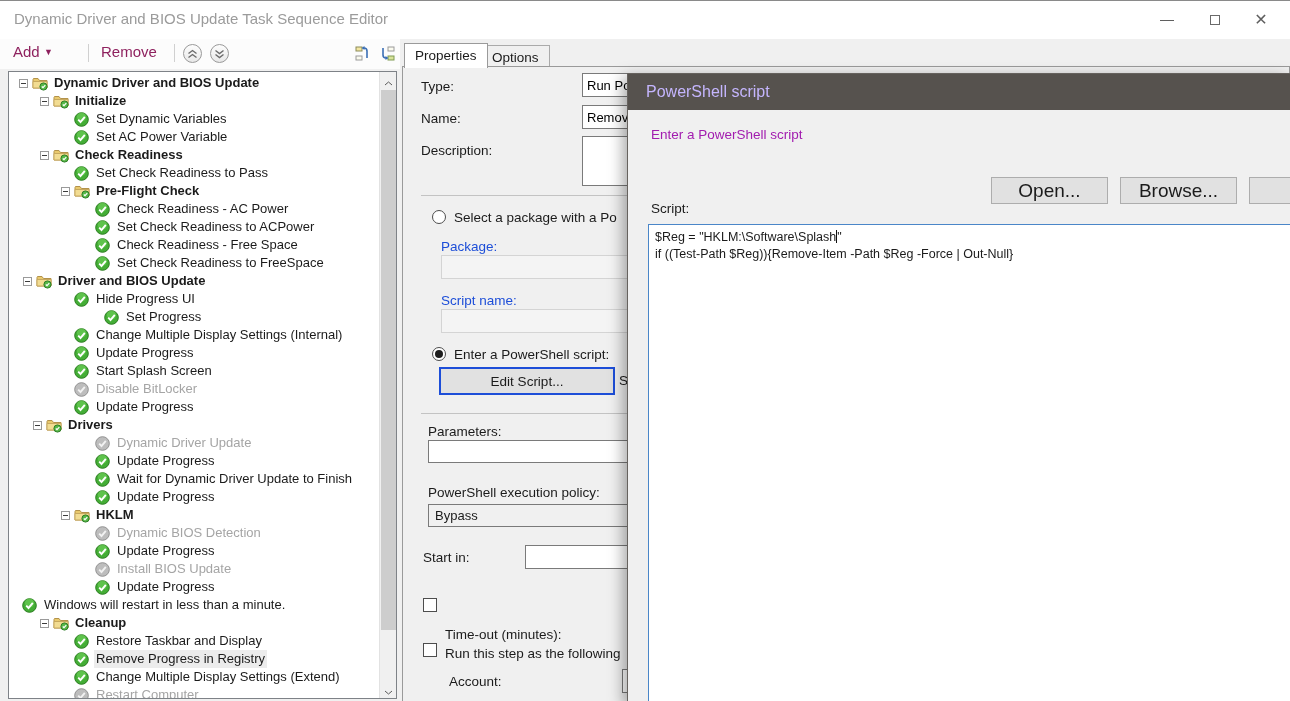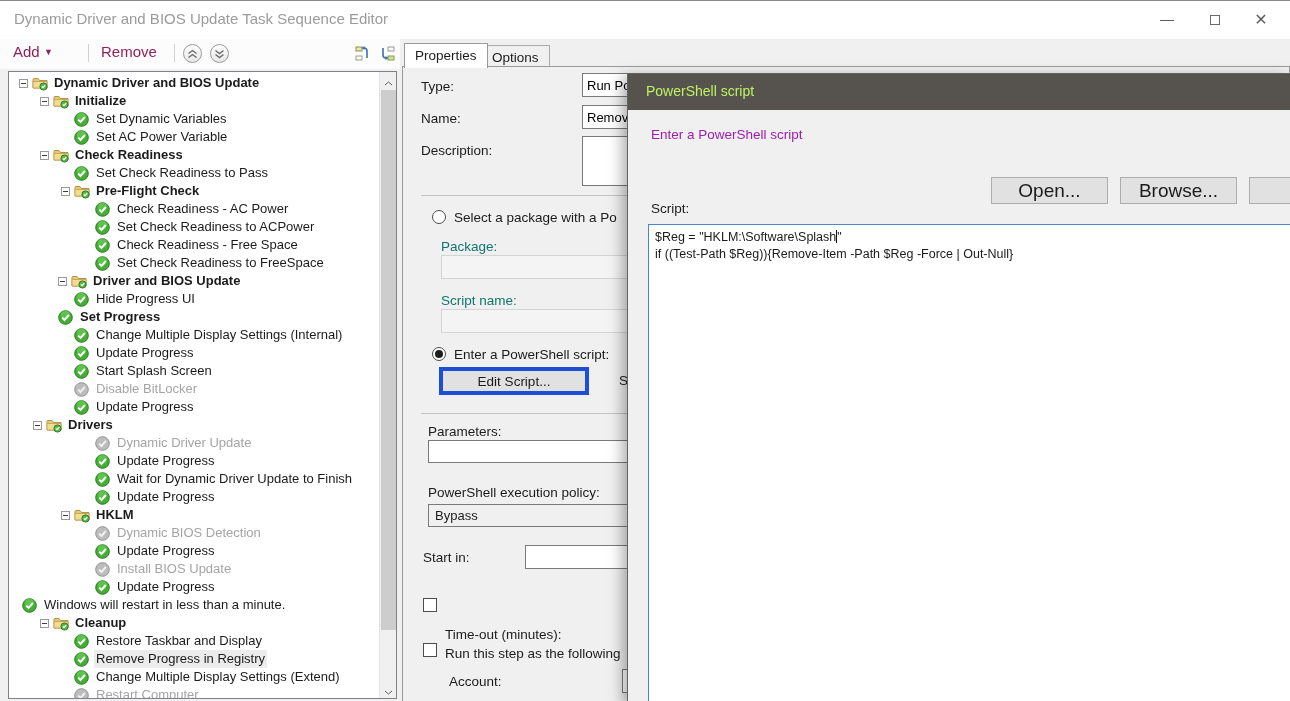--- a/index.html
+++ b/index.html
@@ -46,36 +46,36 @@
   .sb-up { top:0; } .sb-down { bottom:0; }
   .sb-btn svg { margin-top:6px; }
   .sb-thumb { position:absolute; left:1px; top:18px; width:15px; height:540px; background:#cdcdcd; }
 
   
   .tab { position:absolute; top:42px; height:24px; padding:0 10px; font-size:13.5px; line-height:24px; color:#1b1b1b; background:#f0f0f0; border:1px solid #9a9a9a; border-bottom:none; cursor:default; }
   .tab-props { left:404px; background:#ffffff; z-index:3; height:25px; }
   .tab-opts { left:481px; top:44px; height:22px; border-color:#aaaaaa; }
   .propbox { position:absolute; left:402px; top:65px; width:888px; height:636px; background:#f0f0f0; border:1px solid #9a9a9a; z-index:2; }
   .plabel { position:absolute; font-size:13.5px; color:#1b1b1b; white-space:nowrap; }
-  .plabel.gray { color:#0f766e; }
+  .plabel.gray { color:#1d4ed8; }
   .pinput { position:absolute; height:24px; border:1px solid #7a7a7a; background:#ffffff; font-size:13px; padding:0 4px; font-family:"Liberation Sans",sans-serif; }
   .pinput:disabled, .pinput.disabled { background:#f4f4f4; border-color:#d4d4d4; }
   .ptextarea { position:absolute; border:1px solid #7a7a7a; background:#ffffff; resize:none; font-family:"Liberation Sans",sans-serif; }
   .hr { position:absolute; height:1px; background:#c3c3c3; }
   .radio { position:absolute; width:14px; height:14px; border:1px solid #4d4d4d; border-radius:50%; background:#fff; }
   .radio.checked::after { content:""; position:absolute; left:2px; top:2px; width:8px; height:8px; border-radius:50%; background:#1d1d1d; }
   .checkbox { position:absolute; width:14px; height:14px; border:1px solid #4d4d4d; background:#fff; }
-  .edit-script-btn { position:absolute; left:36px; top:300px; width:150px; height:28px; background:#e1e1e1; border:4px solid #1d4ed8; font-size:13.5px; color:#1b1b1b; font-family:"Liberation Sans",sans-serif; cursor:default; }
+  .edit-script-btn { position:absolute; left:36px; top:300px; width:176px; height:28px; background:#e1e1e1; border:2px solid #1d4ed8; font-size:13.5px; color:#1b1b1b; font-family:"Liberation Sans",sans-serif; cursor:default; }
   .combo { position:absolute; height:23px; border:1px solid #7a7a7a; background:#f0f0f0; font-size:13px; line-height:21px; padding:0 6px; color:#1b1b1b; }
   .combo .chev { position:absolute; right:6px; top:4px; color:#3c3c3c; font-size:11px; }
 
   
   .dialog { position:absolute; left:627px; top:72px; width:663px; height:629px; background:#f0f0f0; border:1px solid #66625e; border-right:none; box-shadow:-4px 4px 14px rgba(0,0,0,.35); z-index:10; overflow:hidden; }
   .dlg-title { position:absolute; left:0; top:0; right:0; height:36px; background:#56524e; }
-  .dlg-title-text { position:absolute; left:18px; top:9px; color:#bef264; font-size:14px; }
+  .dlg-title-text { position:absolute; left:18px; top:9px; color:#c4b5fd; font-size:16px; }
   .dlg-heading { position:absolute; left:23px; top:53px; font-size:13.5px; color:#a21caf; }
   .dlg-btn { position:absolute; top:103px; width:117px; height:27px; background:#e1e1e1; border:1px solid #adadad; font-size:19px; color:#1b1b1b; font-family:"Liberation Sans",sans-serif; cursor:default; }
   .dlg-script-label { position:absolute; left:23px; top:127px; font-size:13.5px; color:#1b1b1b; }
   .script-area { position:absolute; left:20px; top:150px; width:700px; height:560px; background:#ffffff; border:1px solid #4a86c8; font-size:12.5px; line-height:17px; padding:4px 6px; color:#1b1b1b; white-space:pre; overflow:hidden; }
   .caret { display:inline-block; width:1px; height:13px; background:#111; vertical-align:-2px; }
 </style>
 </head>
 <body>
 
 <div class="window">
@@ -218,40 +218,40 @@
         </div>
         <div class="tree-row" style="padding-left: 73px;">
           <span class="stepgap"></span>
           <span class="ticon"><svg width="15" height="15" viewBox="0 0 15 15" style="margin-top:1px">
               <circle cx="7.5" cy="7.5" r="6.8" fill="#43ad35" stroke="#2a7d1f"></circle>
               <circle cx="7.5" cy="5" r="4.6" fill="#74d55e" opacity="0.55"></circle>
               <path d="M4.2 7.7 L6.5 10 L10.8 4.8" stroke="#ffffff" stroke-width="1.9" fill="none"></path>
             </svg></span>
           <span class="lbl">Set Check Readiness to FreeSpace</span>
         </div>
-        <div class="tree-row grp" style="padding-left: 49px;">
+        <div class="tree-row grp" style="padding-left: 14px;">
           <span class="expander"></span>
           <span class="ticon"><svg width="16" height="16" viewBox="0 0 16 16">
               <path d="M1 4.5 L1 13 L15 13 L15 5.5 L7.5 5.5 L6 3.5 L1.5 3.5 Z" fill="#e9c96d" stroke="#b3924a"></path>
               <path d="M1 6.5 L15 6.5 L15 13 L1 13 Z" fill="#f2dc92" stroke="#c7a85e"></path>
               <circle cx="11.5" cy="11.5" r="3.6" fill="#57b847" stroke="#2e7d27"></circle>
               <path d="M9.8 11.5 L11 12.7 L13.3 10.2" stroke="#ffffff" stroke-width="1.2" fill="none"></path>
             </svg></span>
           <span class="lbl">Driver and BIOS Update</span>
         </div>
         <div class="tree-row" style="padding-left: 52px;">
           <span class="stepgap"></span>
           <span class="ticon"><svg width="15" height="15" viewBox="0 0 15 15" style="margin-top:1px">
               <circle cx="7.5" cy="7.5" r="6.8" fill="#43ad35" stroke="#2a7d1f"></circle>
               <circle cx="7.5" cy="5" r="4.6" fill="#74d55e" opacity="0.55"></circle>
               <path d="M4.2 7.7 L6.5 10 L10.8 4.8" stroke="#ffffff" stroke-width="1.9" fill="none"></path>
             </svg></span>
           <span class="lbl">Hide Progress UI</span>
         </div>
-        <div class="tree-row" style="padding-left: 36px; font-weight: bold;">
+        <div class="tree-row" style="padding-left: 82px;">
           <span class="stepgap"></span>
           <span class="ticon"><svg width="15" height="15" viewBox="0 0 15 15" style="margin-top:1px">
               <circle cx="7.5" cy="7.5" r="6.8" fill="#43ad35" stroke="#2a7d1f"></circle>
               <circle cx="7.5" cy="5" r="4.6" fill="#74d55e" opacity="0.55"></circle>
               <path d="M4.2 7.7 L6.5 10 L10.8 4.8" stroke="#ffffff" stroke-width="1.9" fill="none"></path>
             </svg></span>
           <span class="lbl">Set Progress</span>
         </div>
         <div class="tree-row" style="padding-left: 52px;">
           <span class="stepgap"></span>

